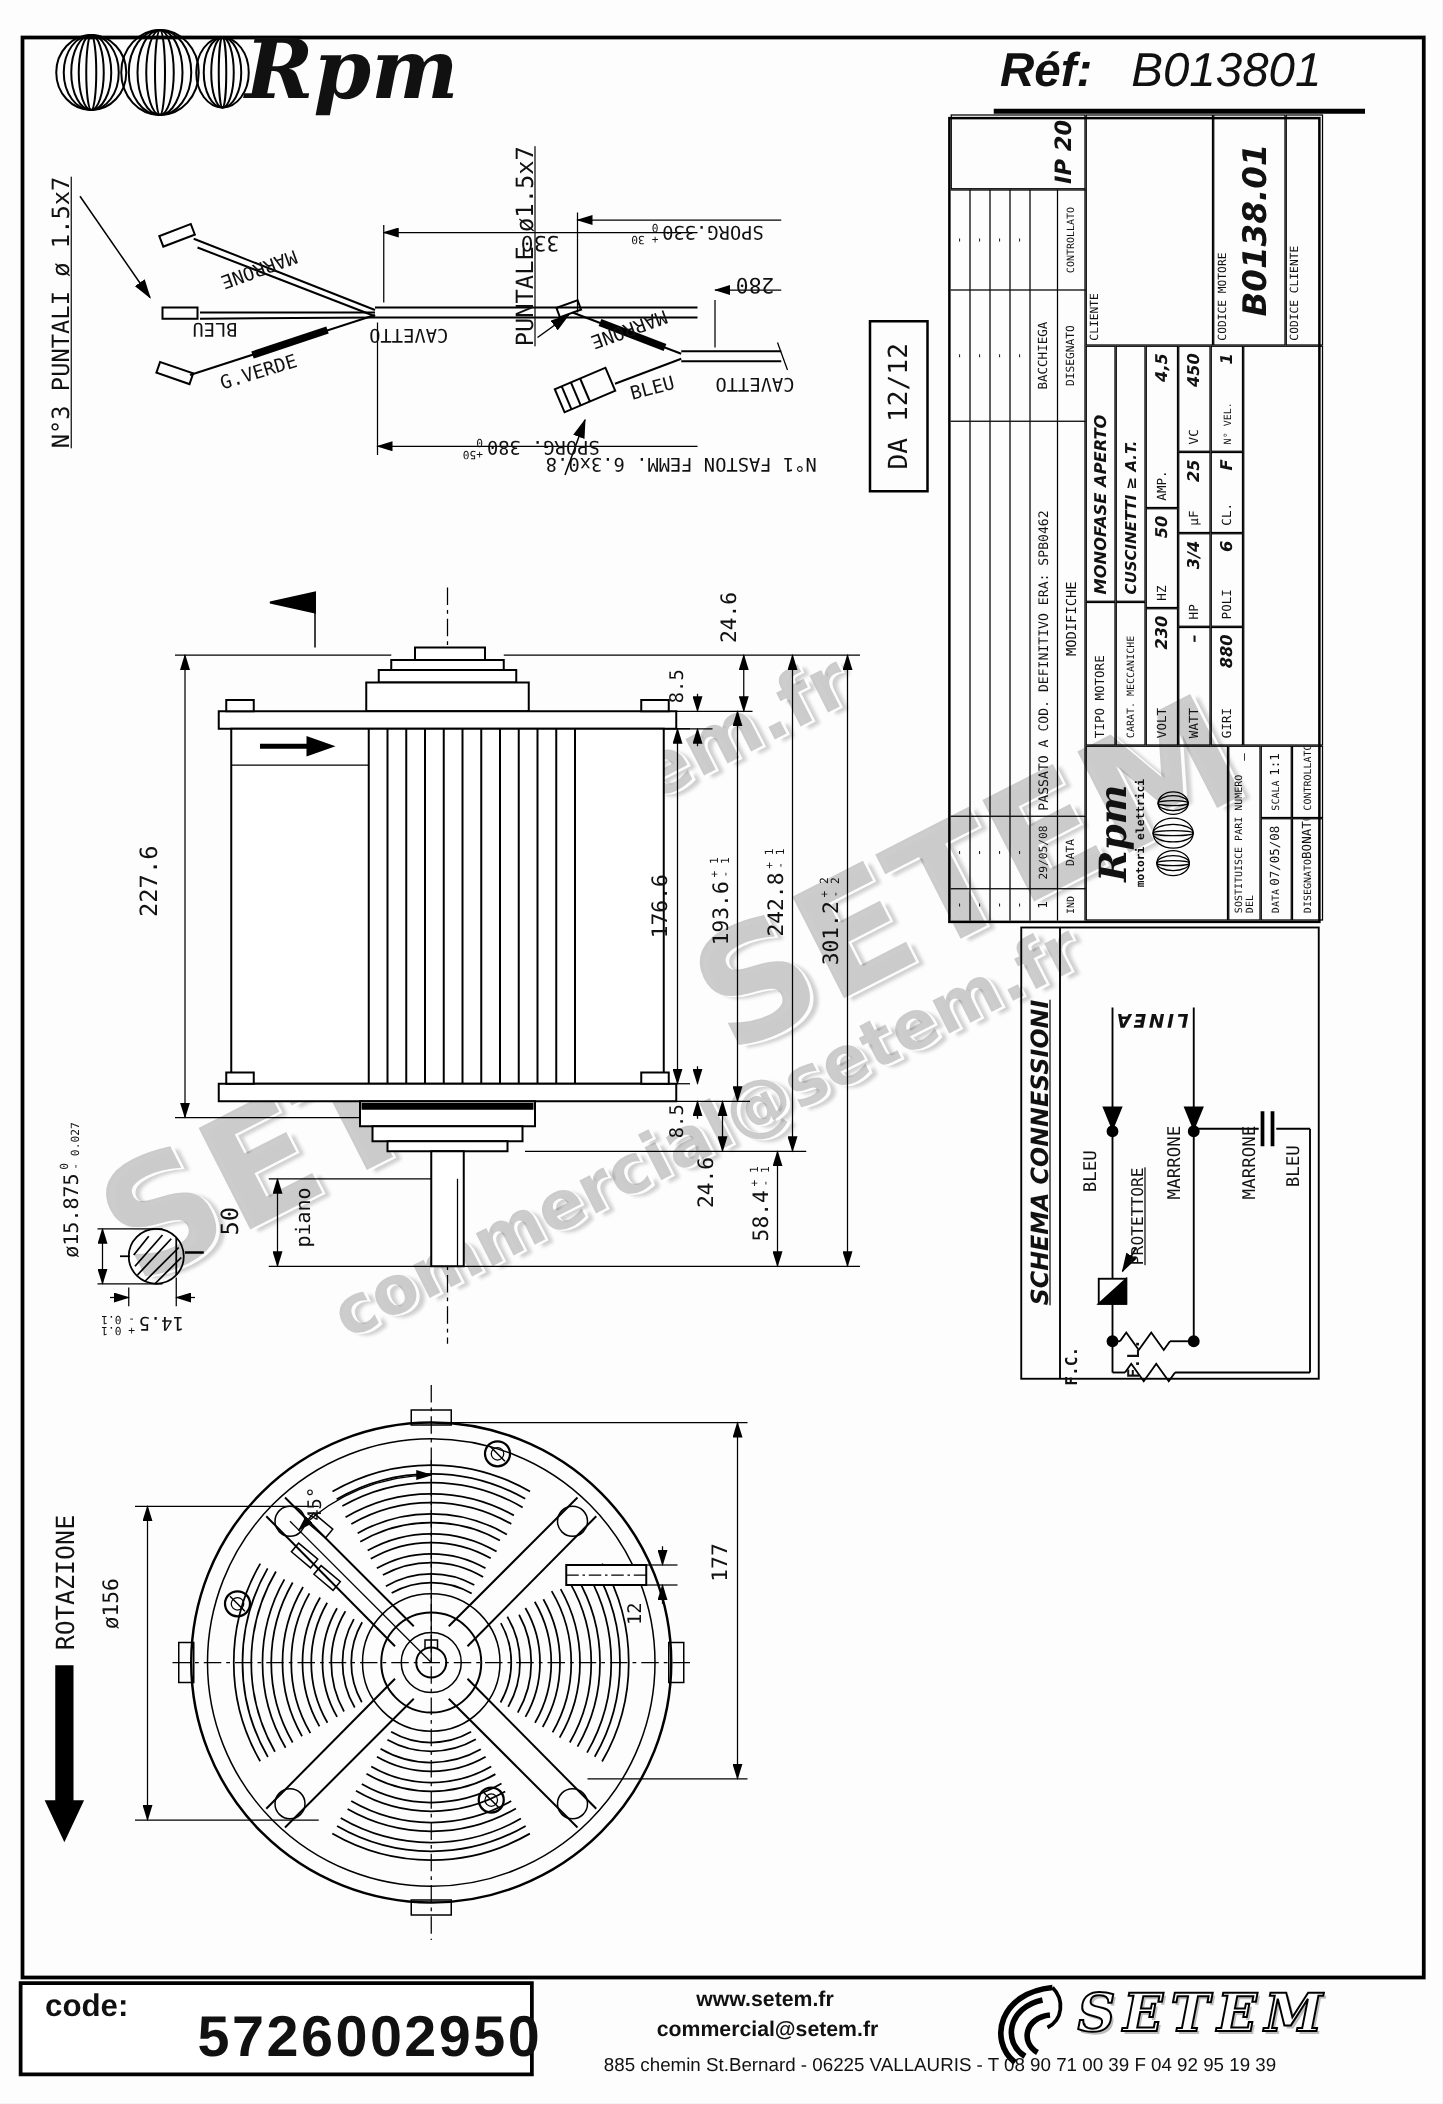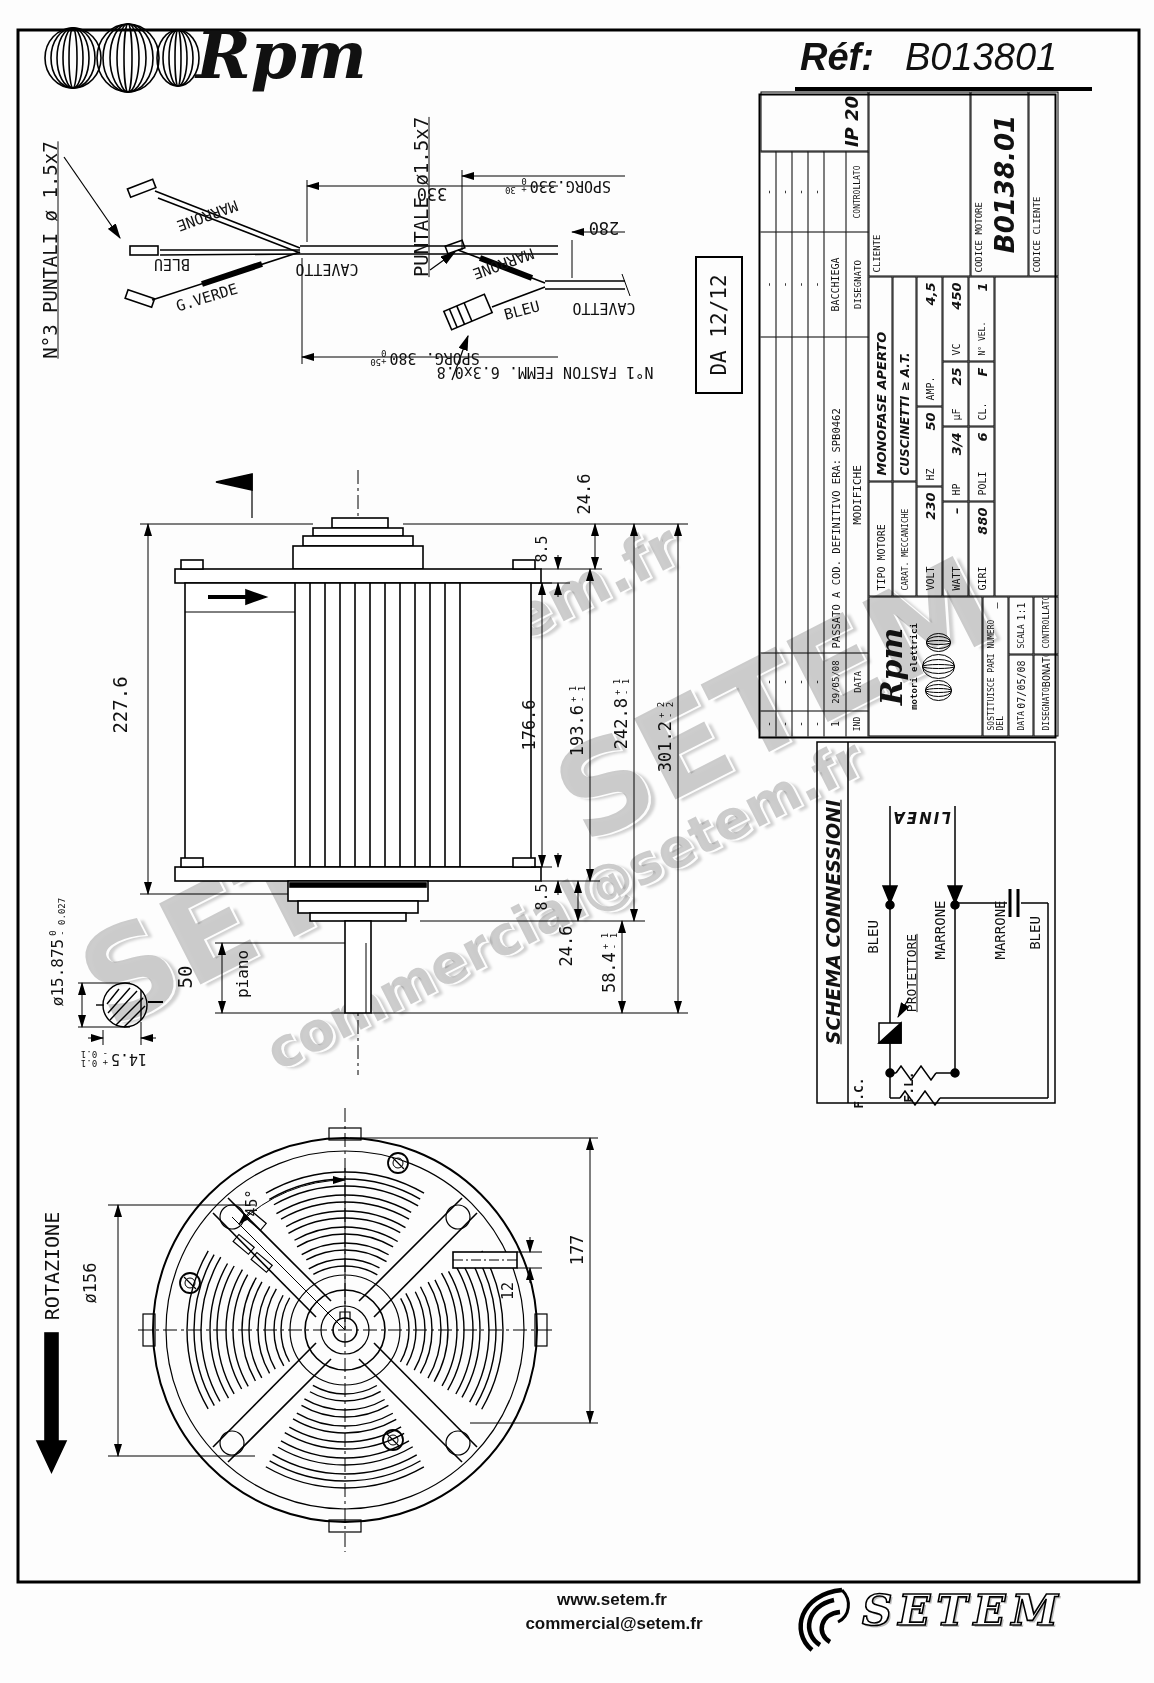--- a/index.html
+++ b/index.html
@@ -611,17 +611,22 @@
     </div>
     <div class="tc" style="left:460px;top:210px;width:185px;height:58px;text-align:center">
       <span class="corner">CODICE MOTORE</span>
       <div class="tv" style="font-size:26px;margin-top:18px">B0138.01</div>
     </div>
     <div class="tc" style="left:460px;top:268px;width:185px;height:30px">
       <span class="corner">CODICE CLIENTE</span>
     </div>
   </div>
 
+  <div id="codebox">
+    <span class="t ft" style="left:18px;top:5px;font-size:25px;font-weight:bold">code:</span>
+    <span class="t ft" style="left:140px;top:18px;font-size:46px;font-weight:bold;letter-spacing:2px">5726002950</span>
+  </div>
   <span class="t ft r0" style="left:612px;top:1599px;font-size:17px;font-weight:bold">www.setem.fr</span>
   <span class="t ft r0" style="left:614px;top:1623px;font-size:17px;font-weight:bold">commercial@setem.fr</span>
+  <span class="t ft r0" style="left:752px;top:1652px;font-size:15px">885 chemin St.Bernard  -  06225 VALLAURIS  -  T 08 90 71 00 39   F 04 92 95 19 39</span>
   <span class="t" style="left:862px;top:1590px;font-family:'DejaVu Serif',serif;font-style:italic;font-weight:bold;font-size:42px;letter-spacing:6px;color:#fff;-webkit-text-stroke:1.6px #000;text-shadow:2px 2px 0 rgba(0,0,0,0.25)">SETEM</span>
 
 </div>
 
 </body></html>

